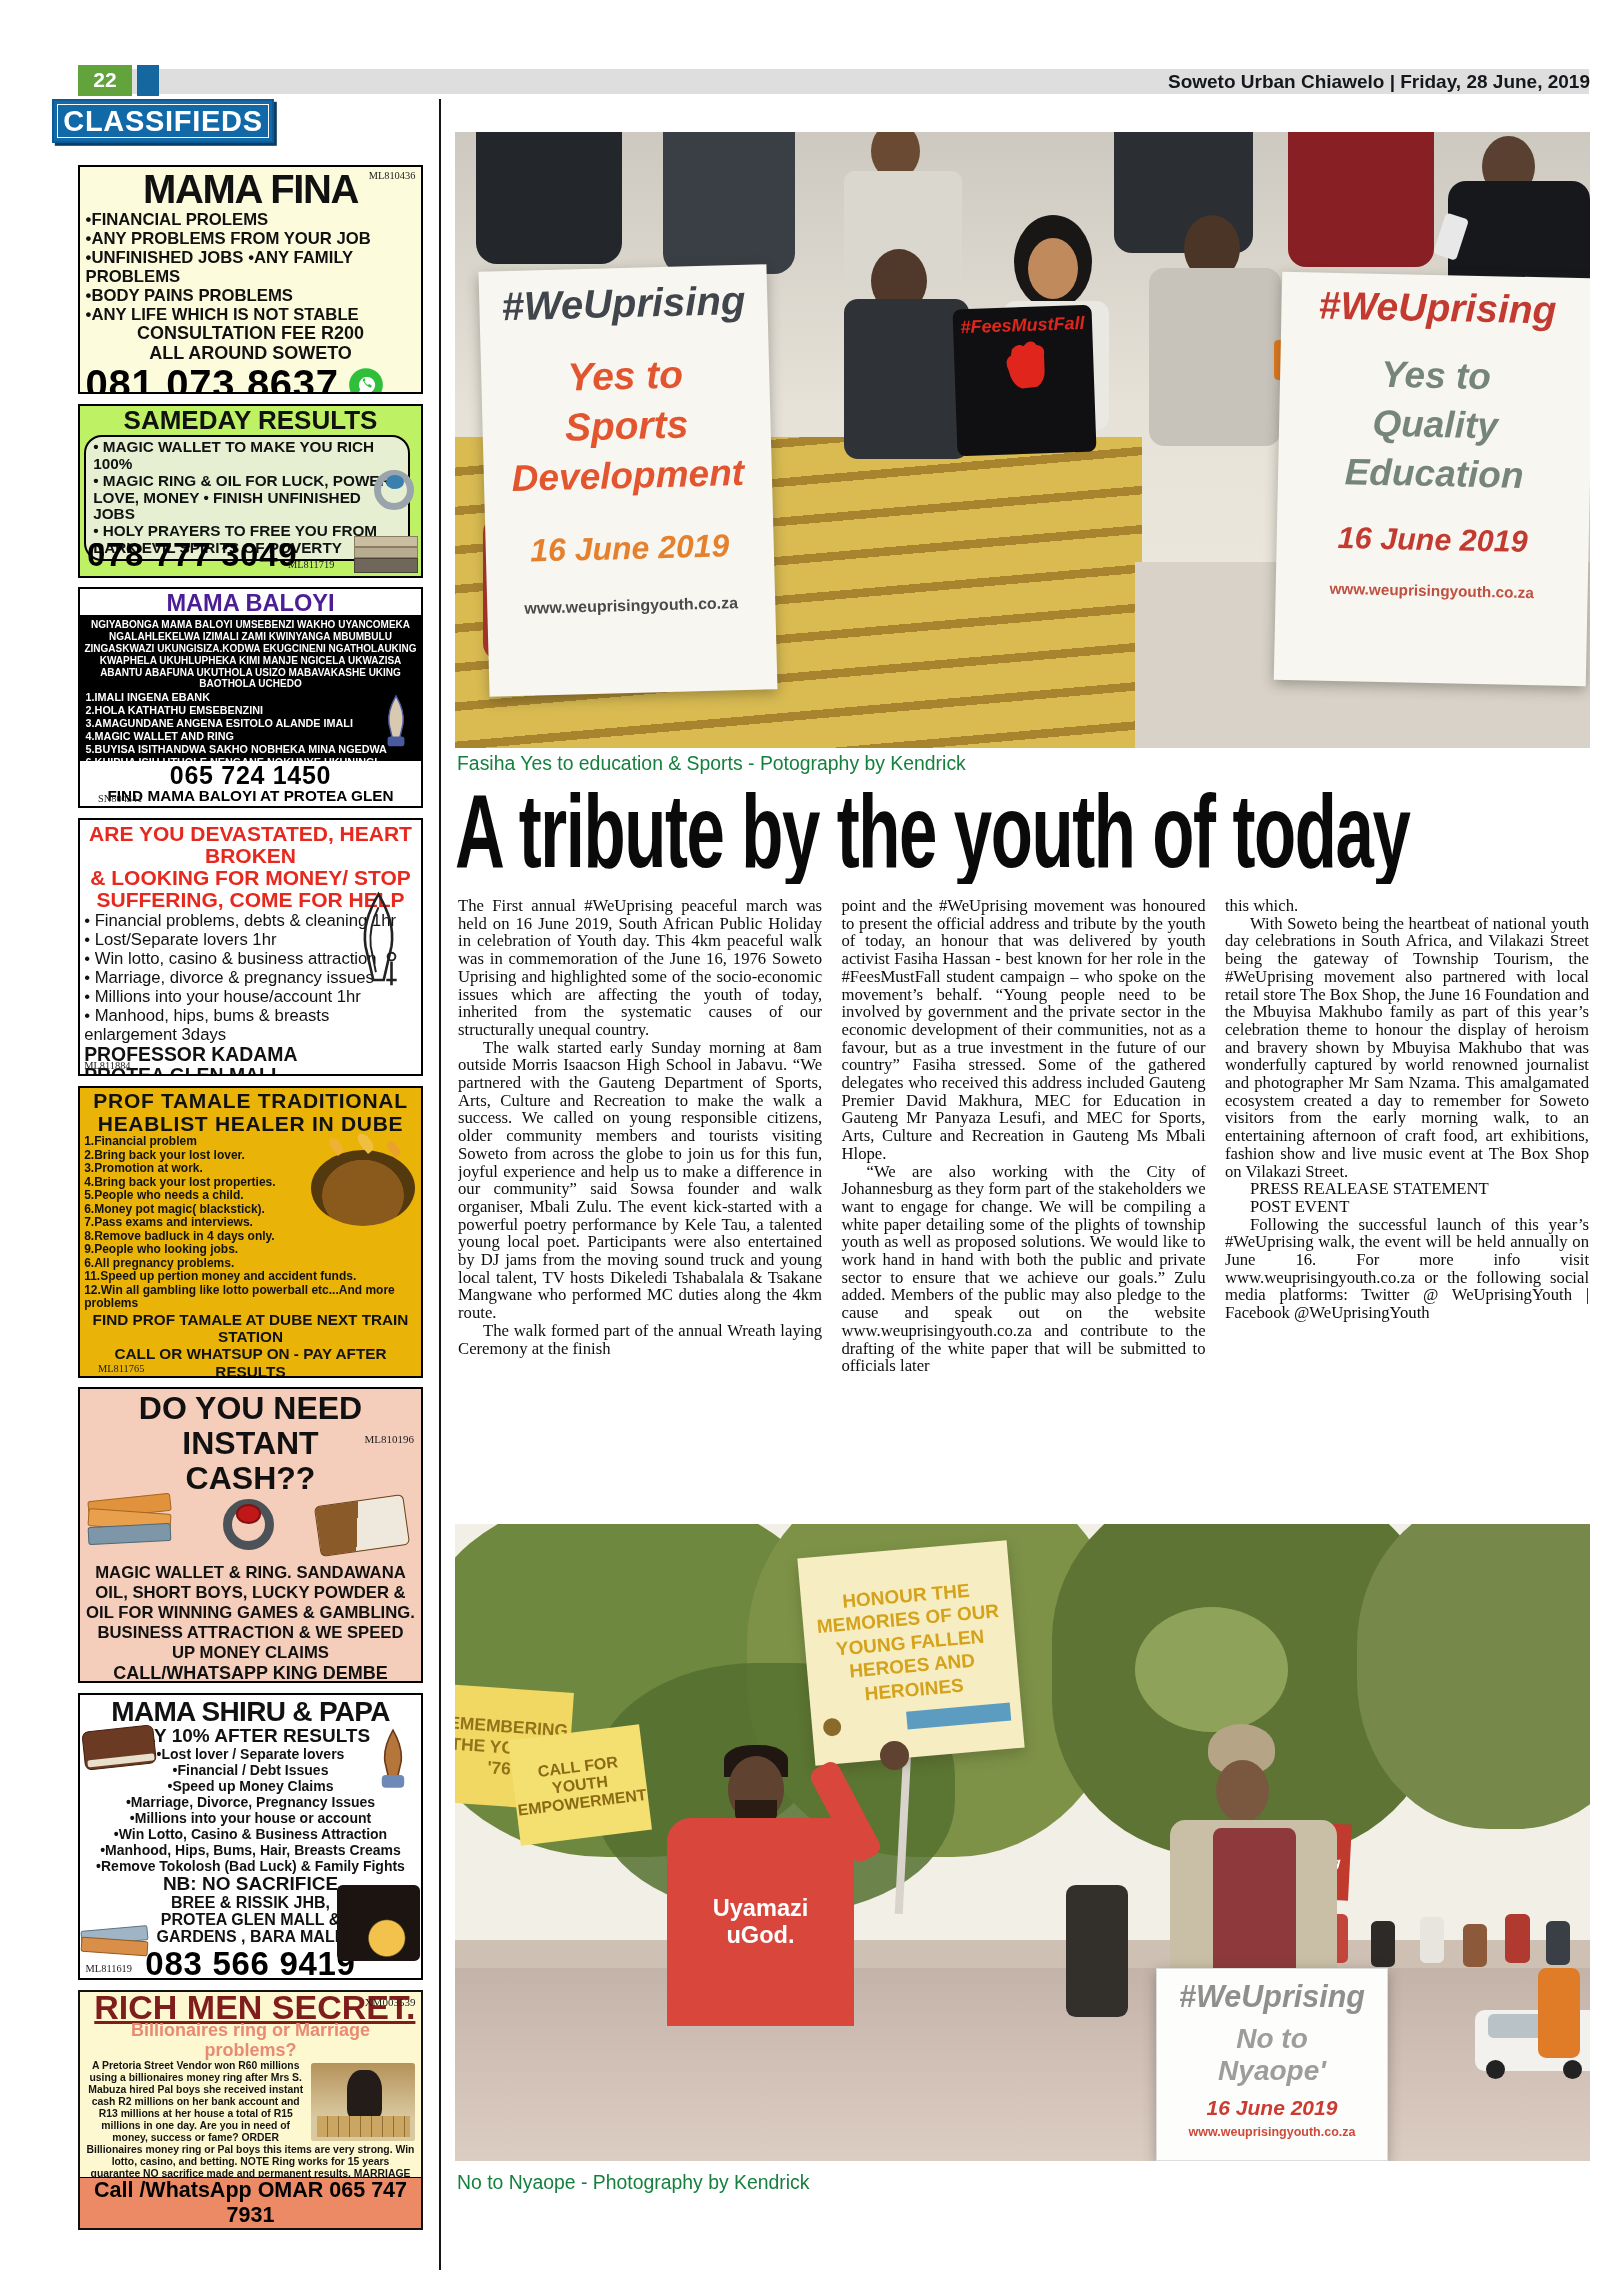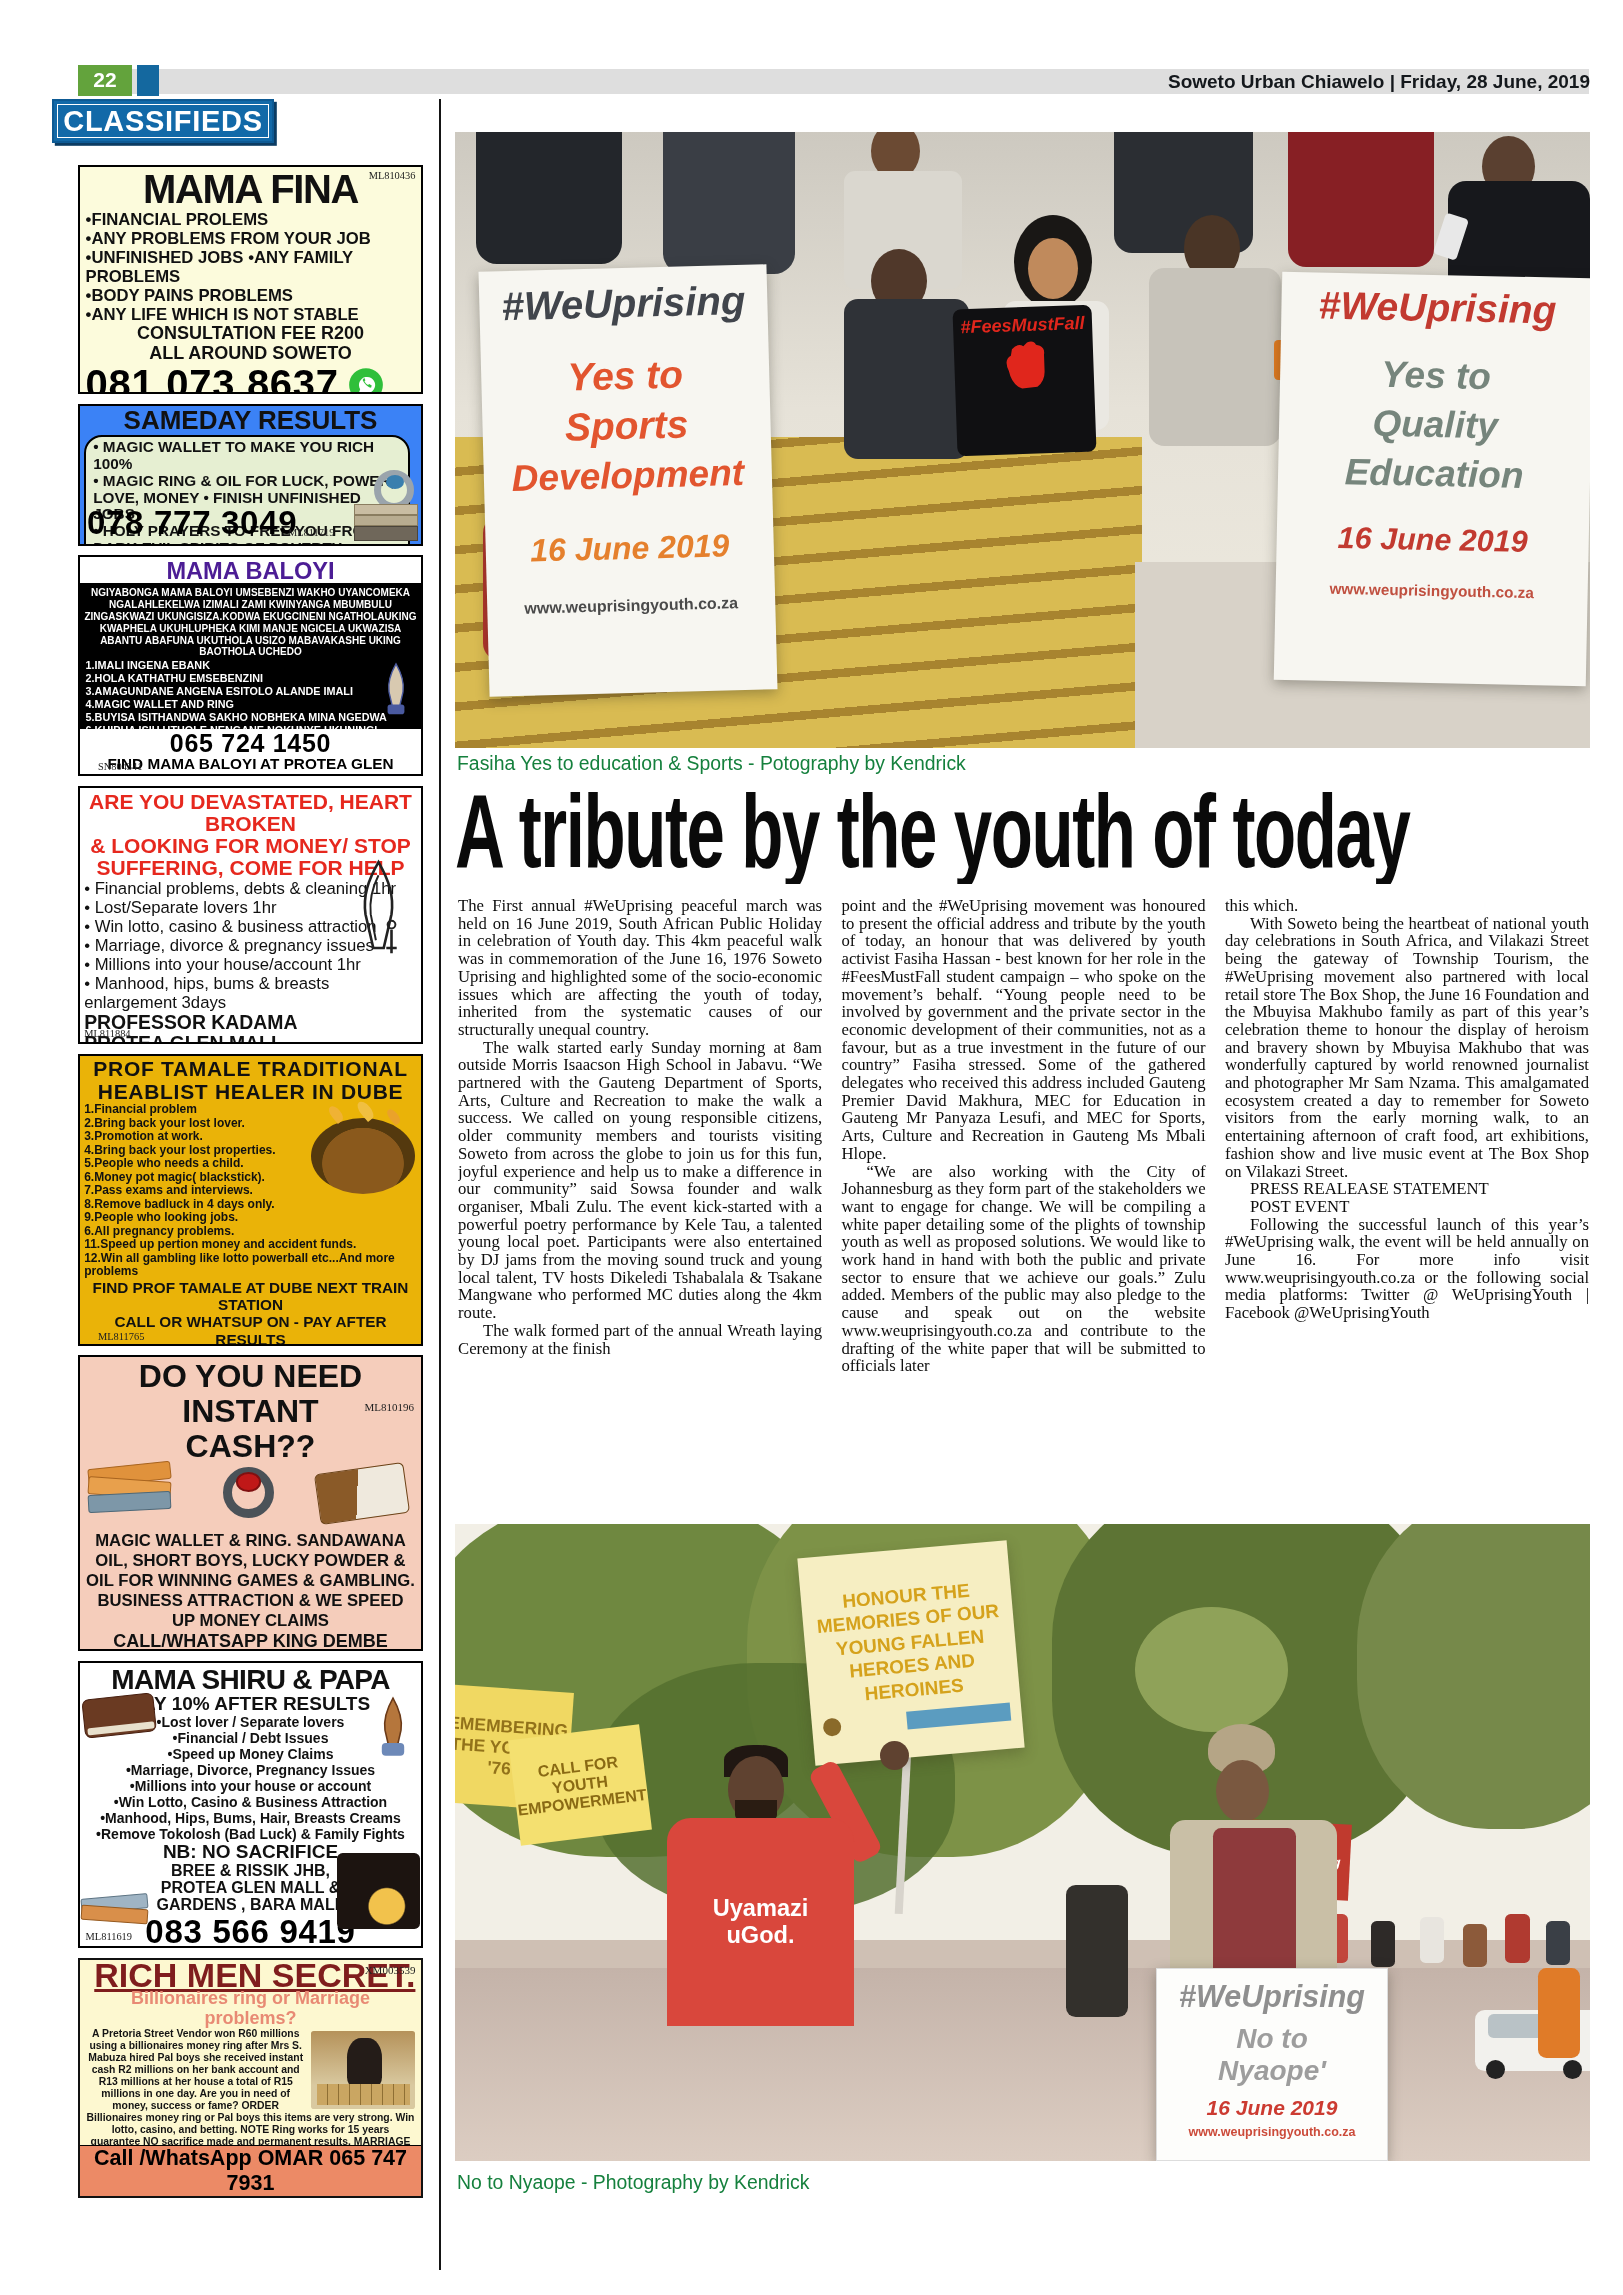--- a/index.html
+++ b/index.html
@@ -26,21 +26,21 @@
   .ad{position:relative;width:100%;border:2.8px solid #000;overflow:hidden;background:#fff;}
   .code{font-family:"Liberation Serif",serif;font-size:10.4px;color:#222;}
   .phone{font-weight:800;letter-spacing:0.7px;color:#000;}
 
   .ad-fina{height:229px;background:#fcfbdc;padding:1.4px 5.6px;}
   .fina-title{font-size:40px;font-weight:800;text-align:center;letter-spacing:-1.4px;line-height:42px;}
   .fina-b{font-size:16.7px;font-weight:600;line-height:19px;}
   .fina-mid{font-size:18px;font-weight:800;line-height:19.4px;text-align:center;}
   .fina-phone{font-size:40px;line-height:43px;display:flex;align-items:center;gap:9.7px;}
 
-  .ad-same{height:142px;background:#3b82f6;padding:0 4.2px;}
+  .ad-same{height:174px;background:#bef264;padding:0 4.2px;}
   .same-title{font-size:26px;font-weight:800;text-align:center;line-height:29px;}
   .same-box{border:2.8px solid #000;border-radius:18px;background:#e6efd2;padding:2.8px 7px;
             font-size:15.3px;font-weight:700;line-height:16.7px;width:98%;}
   .same-phone{font-size:33px;line-height:35px;}
 
   .ad-baloyi{height:221px;background:#000;color:#fff;border-width:2.1px;}
   .bal-head{background:#fff;color:#4c1d95;font-size:23.6px;font-weight:800;text-align:center;
             line-height:28px;height:28px;border-bottom:2.1px solid #000;}
   .bal-intro{font-size:10px;font-weight:700;line-height:11.8px;text-align:center;padding:2.1px 4.2px 0.7px;}
   .bal-items{font-size:10.8px;font-weight:600;line-height:13px;padding:0 5.6px;}

